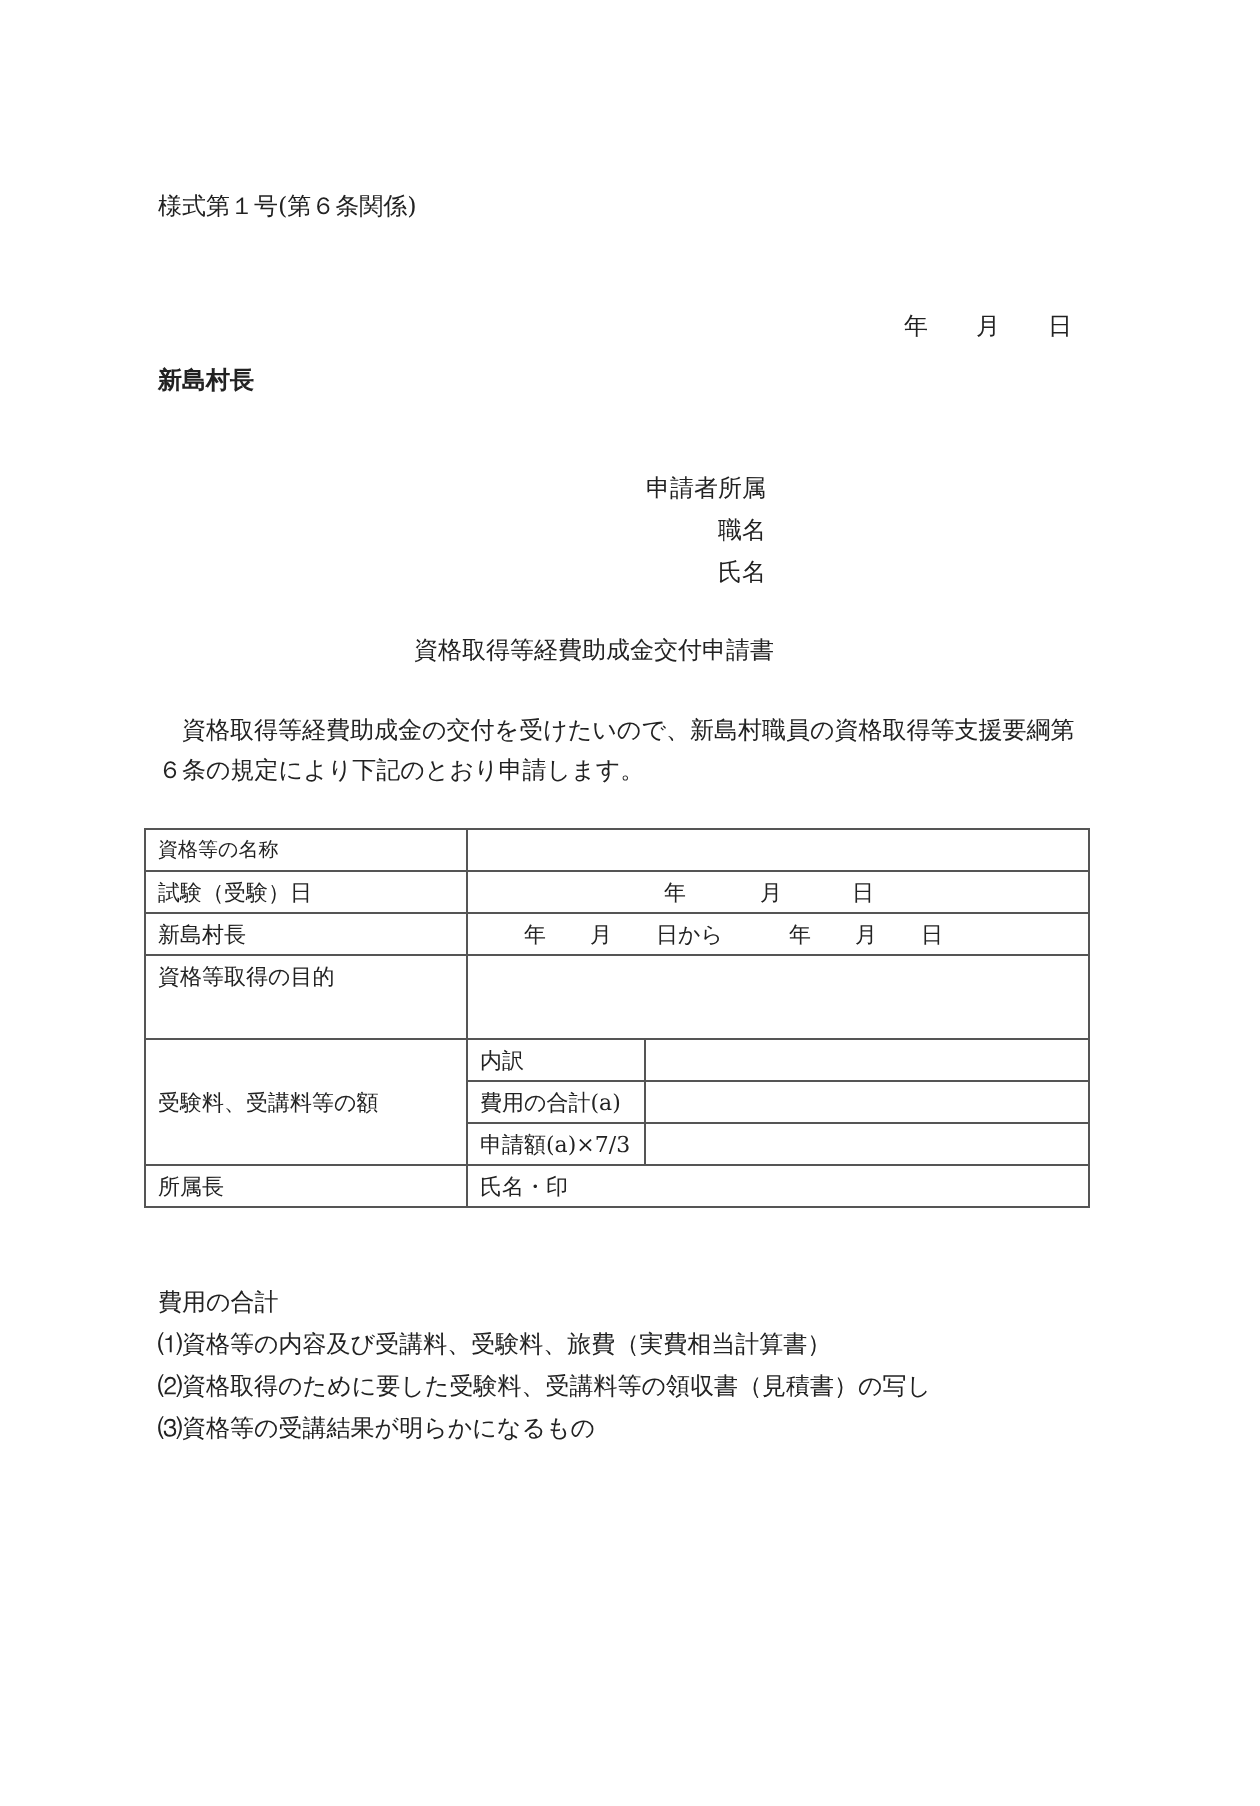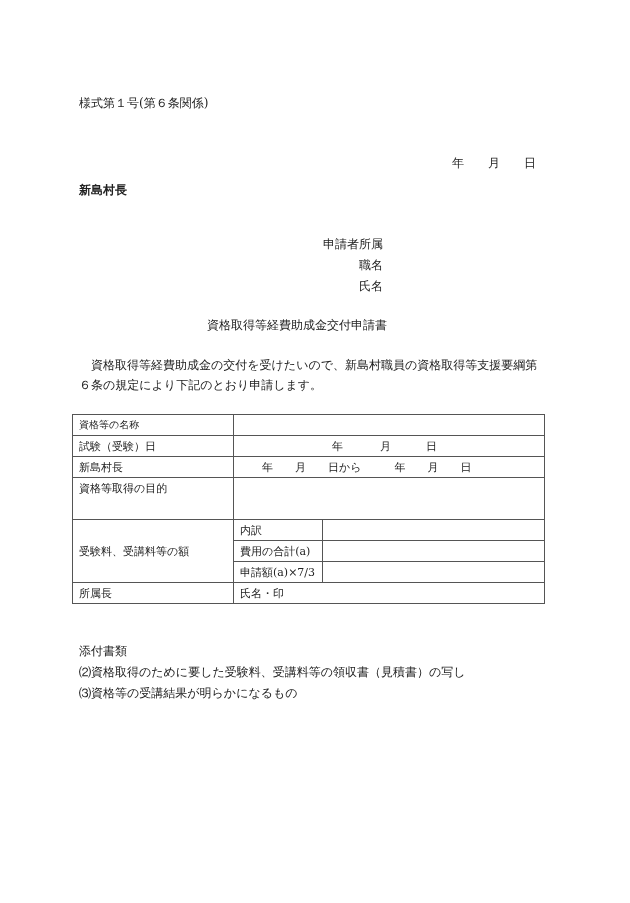--- a/index.html
+++ b/index.html
@@ -79,16 +79,17 @@
     <td></td>
   </tr>
   <tr>
     <td class="c1">所属長</td>
     <td colspan="2">氏名・印</td>
   </tr>
 </tbody>
   </table>
 
 <div class="abs attach">
-  <div>添付書類</div>
+  <div>費用の合計</div>
+  <div>⑴資格等の内容及び受講料、受験料、旅費（実費相当計算書）</div>
   <div>⑵資格取得のために要した受験料、受講料等の領収書（見積書）の写し</div>
   <div>⑶資格等の受講結果が明らかになるもの</div>
 </div>
 
 </body></html>

